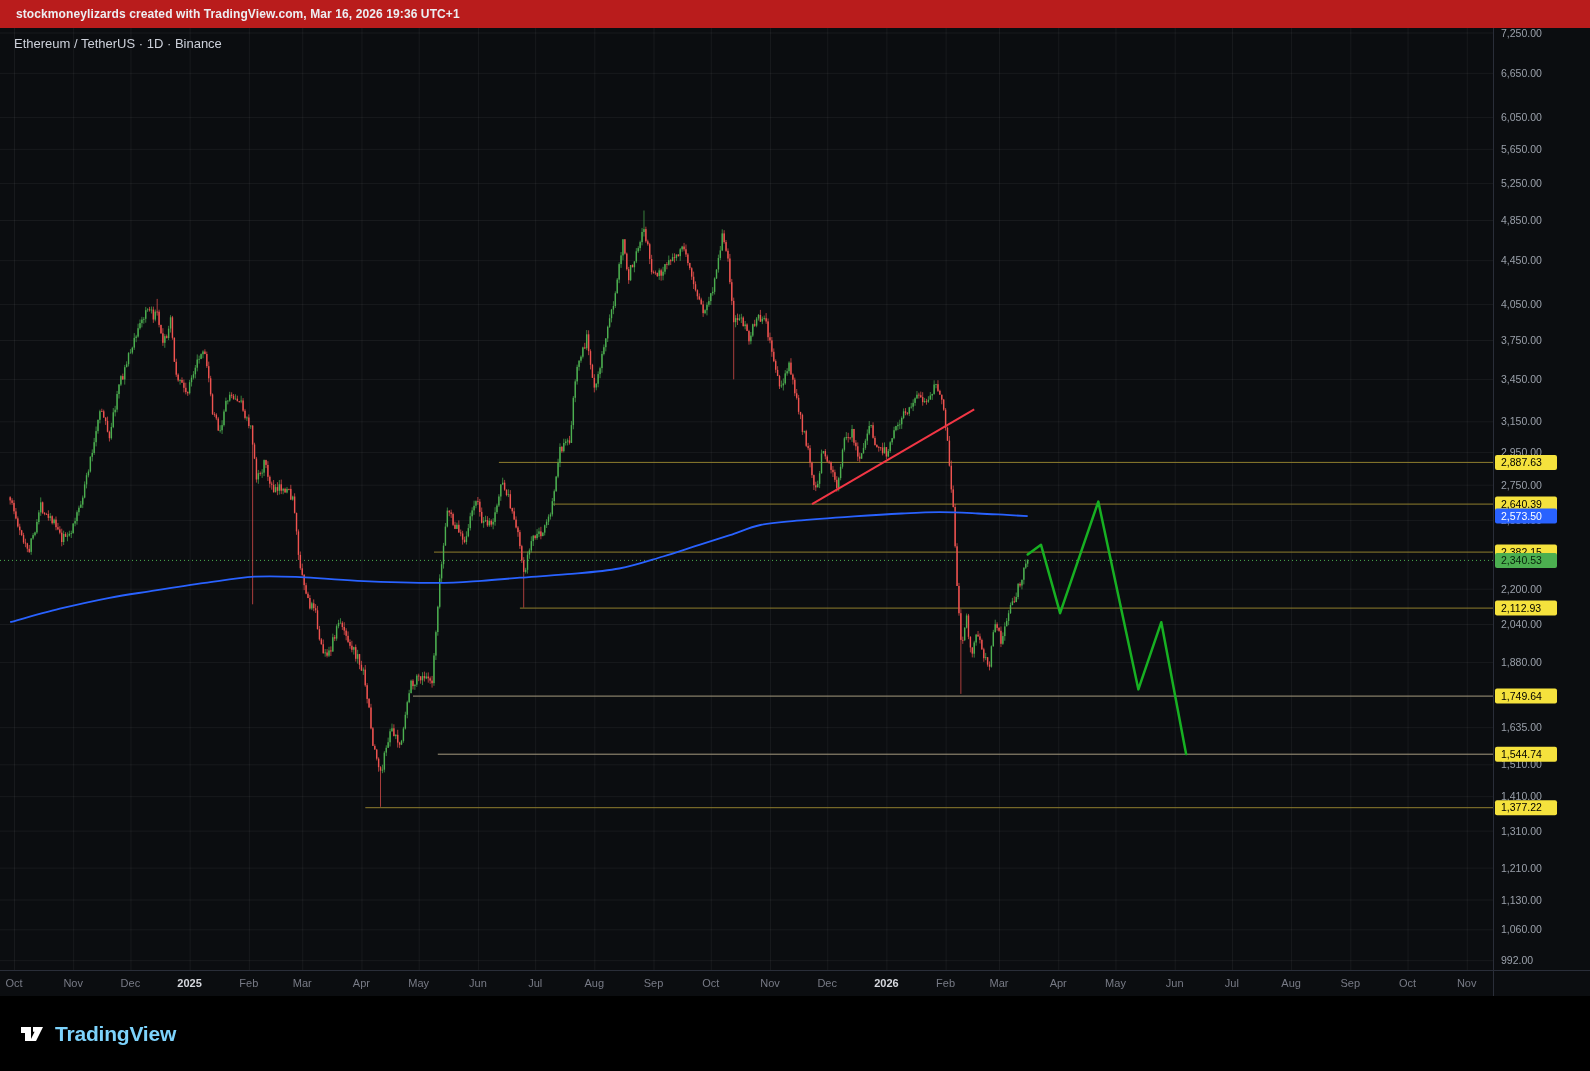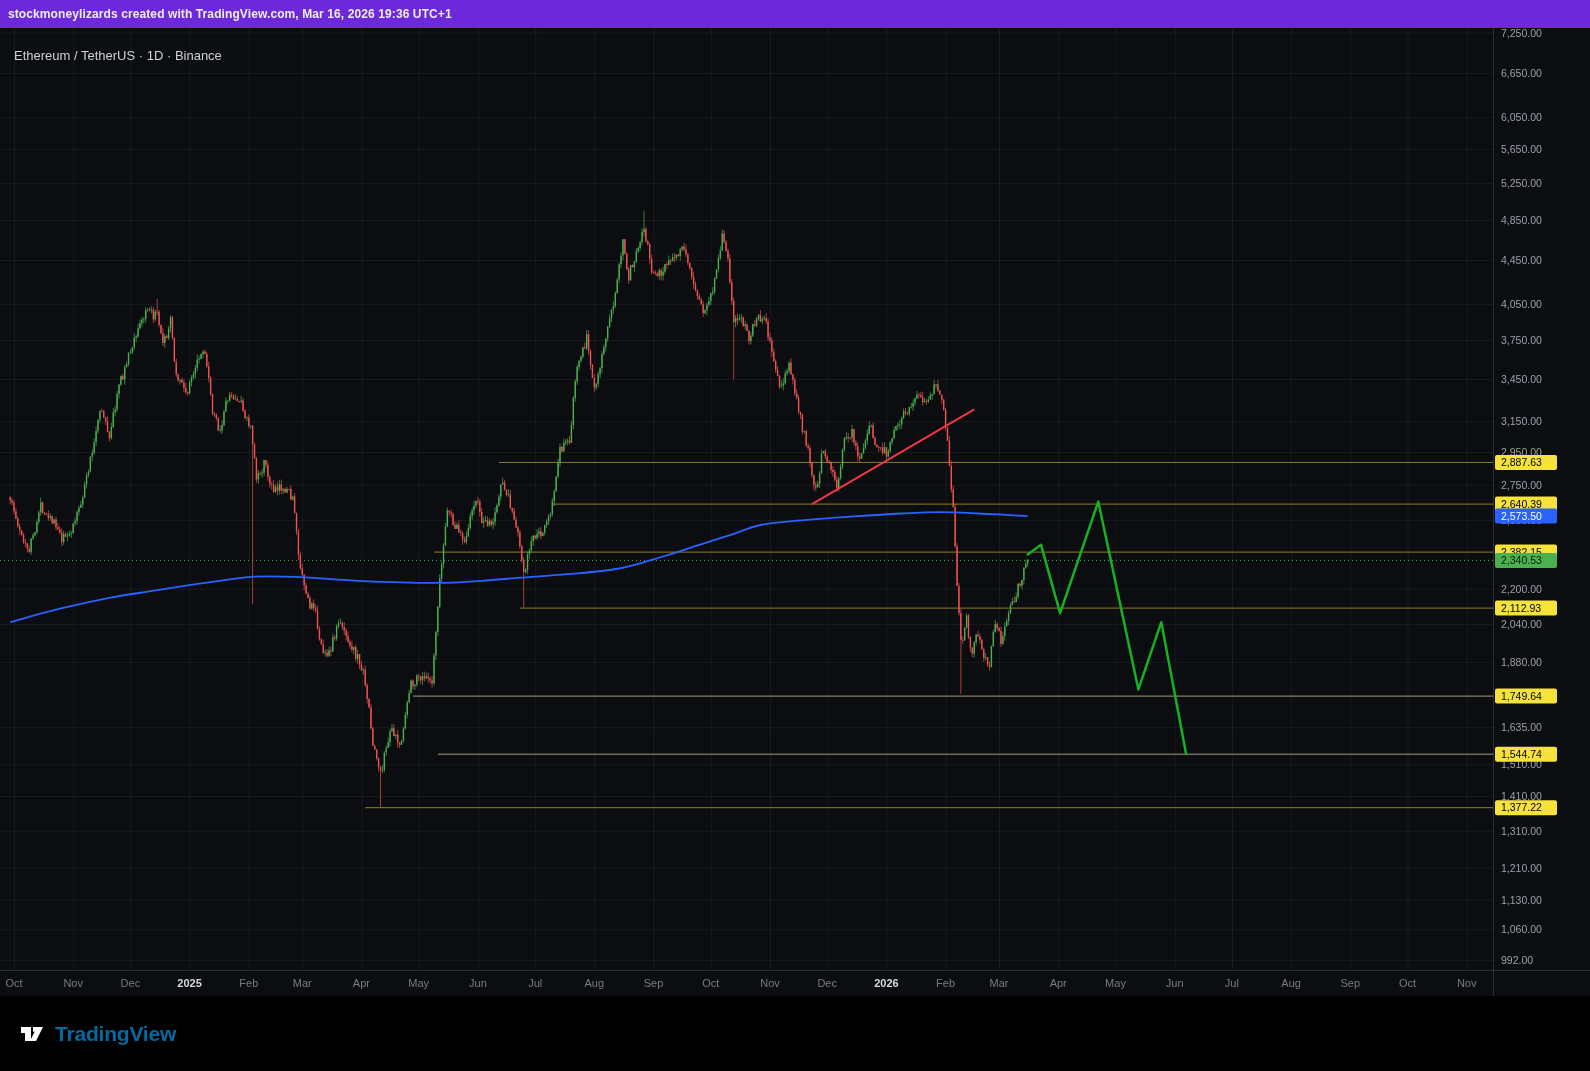--- a/index.html
+++ b/index.html
@@ -1,27 +1,27 @@
 <!DOCTYPE html>
 <html><head>
 <meta charset="utf-8">
 <style>
   html,body{margin:0;padding:0;background:#000;}
   body{width:1590px;height:1071px;overflow:hidden;position:relative;
        font-family:"Liberation Sans",sans-serif;}
-  .topbar{position:absolute;top:0;left:0;width:1590px;height:28px;background:#6d28d9;
-          display:flex;align-items:center;box-sizing:border-box;padding-left:8px;}
+  .topbar{position:absolute;top:0;left:0;width:1590px;height:28px;background:#b91c1c;
+          display:flex;align-items:center;box-sizing:border-box;padding-left:16px;}
   .topbar span{color:#eceef2;font-size:12px;font-weight:700;letter-spacing:.1px;}
   .chart-area{position:absolute;top:28px;left:0;width:1326px;height:968px;background:#0b0d10;}
   #chart-svg{display:block;width:1590px;height:968px;}
-  .symbol-title{position:absolute;top:20px;left:14px;font-size:13px;color:#cdd1da;cursor:pointer;}
+  .symbol-title{position:absolute;top:8px;left:14px;font-size:13px;color:#cdd1da;cursor:pointer;}
   .bottombar{position:absolute;top:996px;left:0;width:1590px;height:75px;background:#000;
              display:flex;align-items:center;box-sizing:border-box;padding-left:18px;}
   .brand{display:flex;align-items:center;gap:9px;}
-  .brand-text{color:#0369a1;font-size:21px;font-weight:700;letter-spacing:-0.2px;}
+  .brand-text{color:#7dd3fc;font-size:21px;font-weight:700;letter-spacing:-0.2px;}
 </style>
 </head>
 <body>
 
 <header class="topbar">
   <span>stockmoneylizards created with TradingView.com, Mar 16, 2026 19:36 UTC+1</span>
 </header>
 
 <main class="chart-area">
   <svg id="chart-svg" viewBox="0 0 1590 968">

